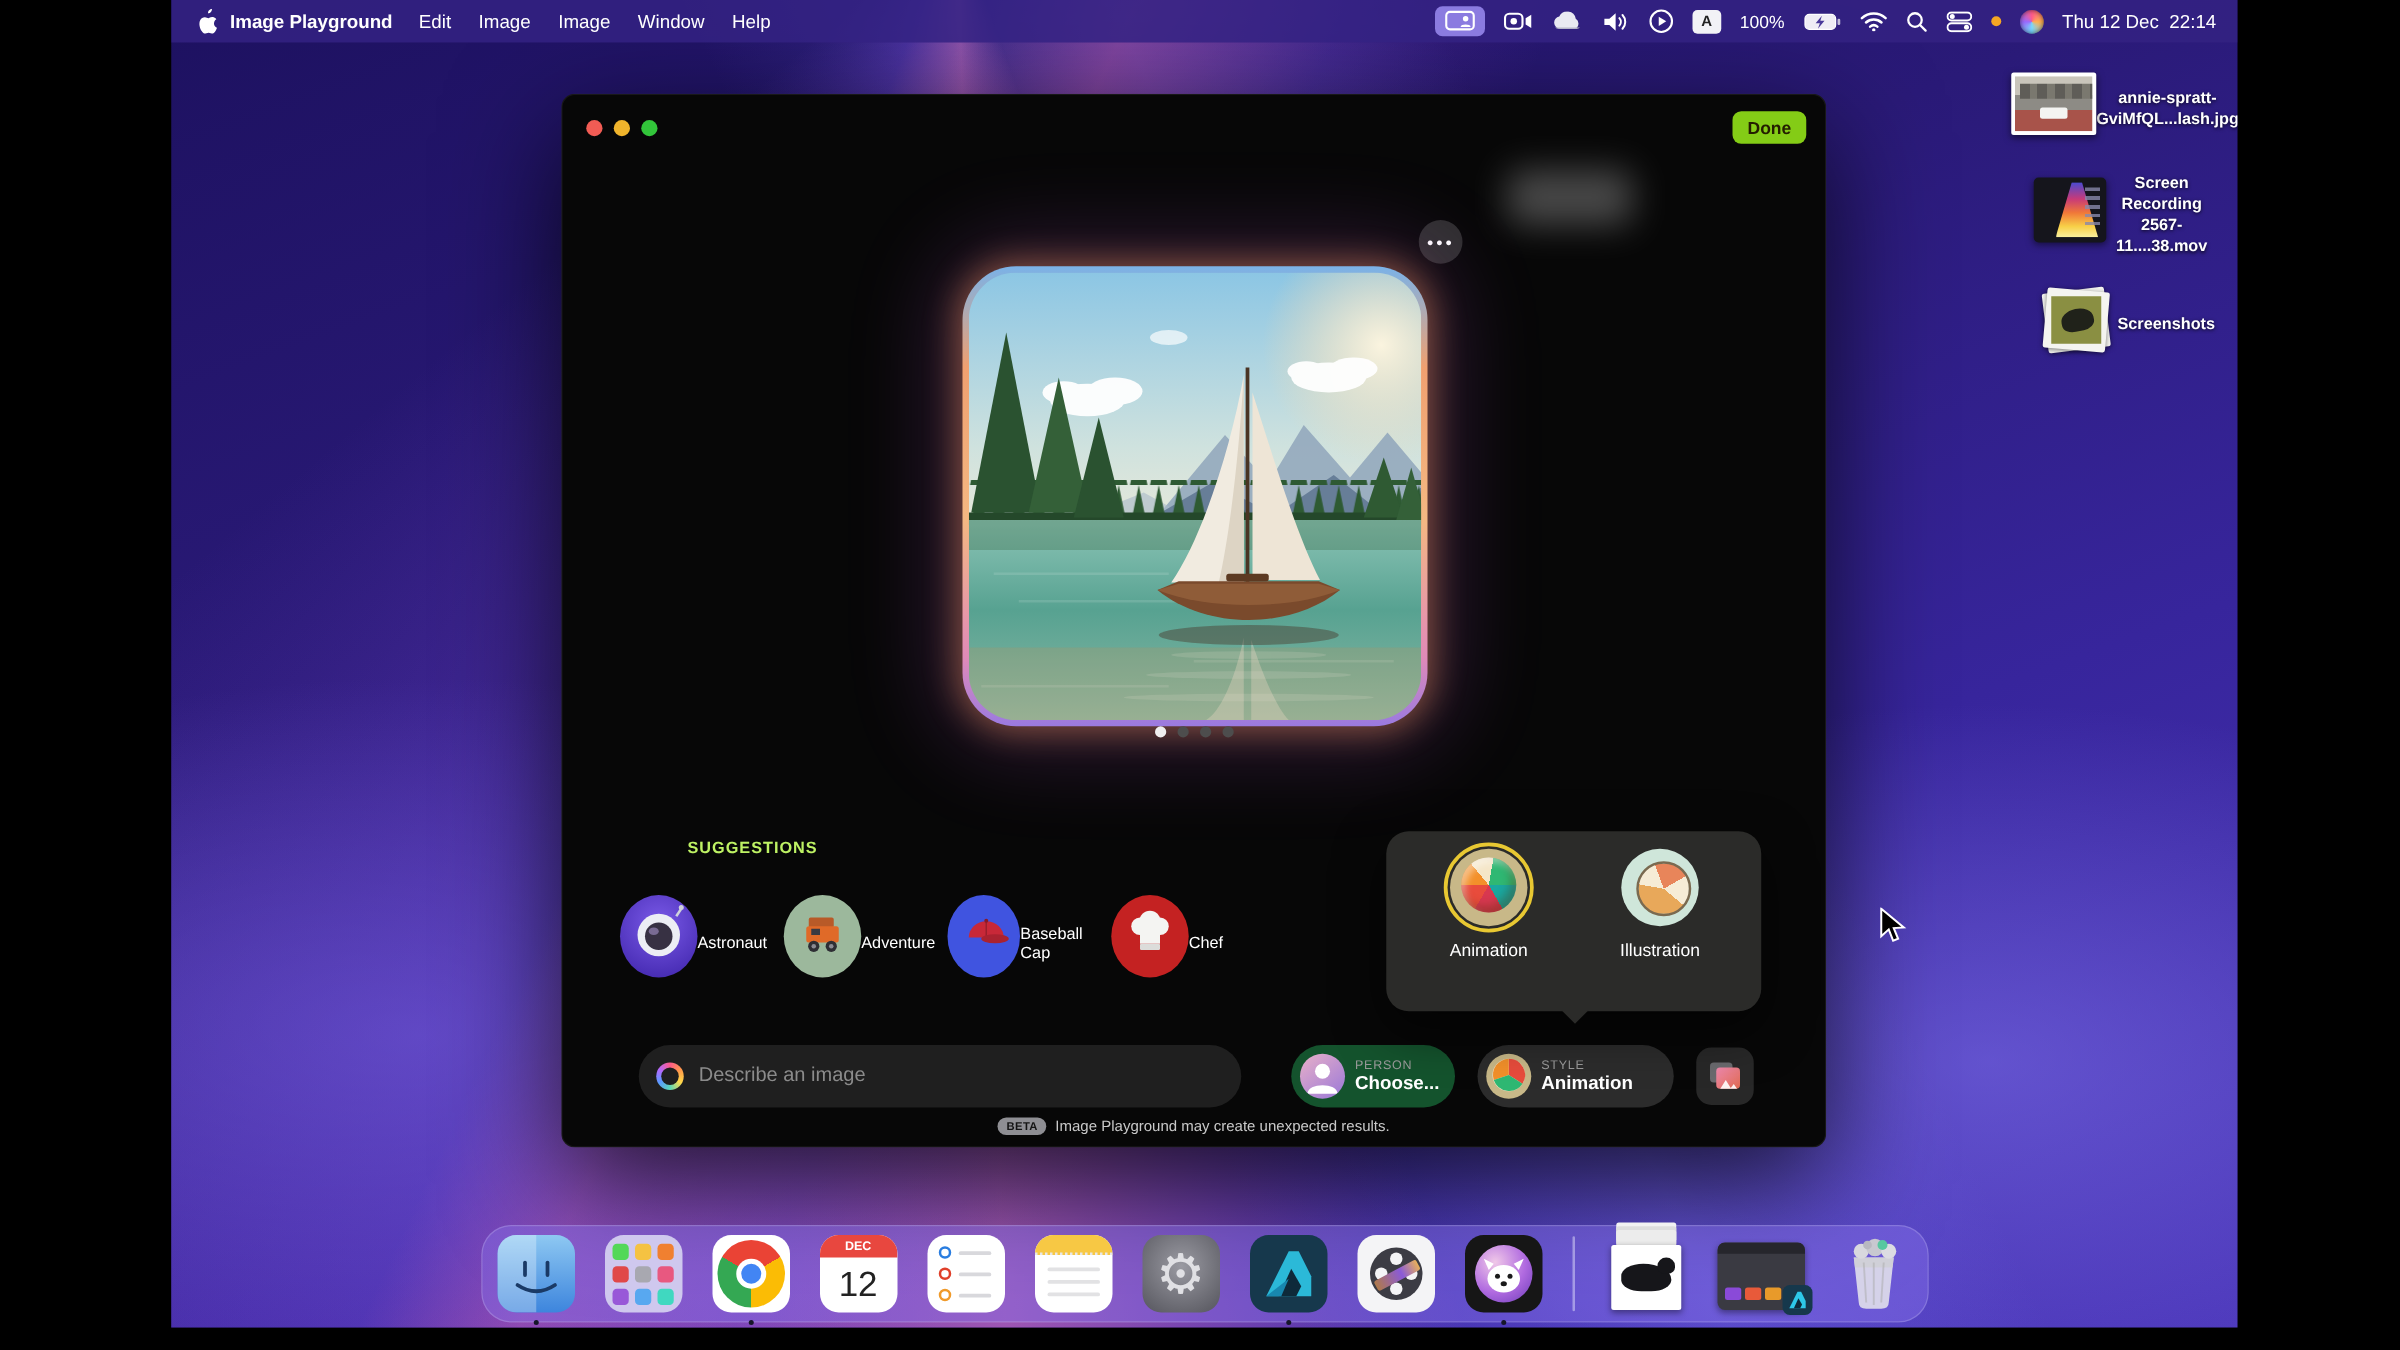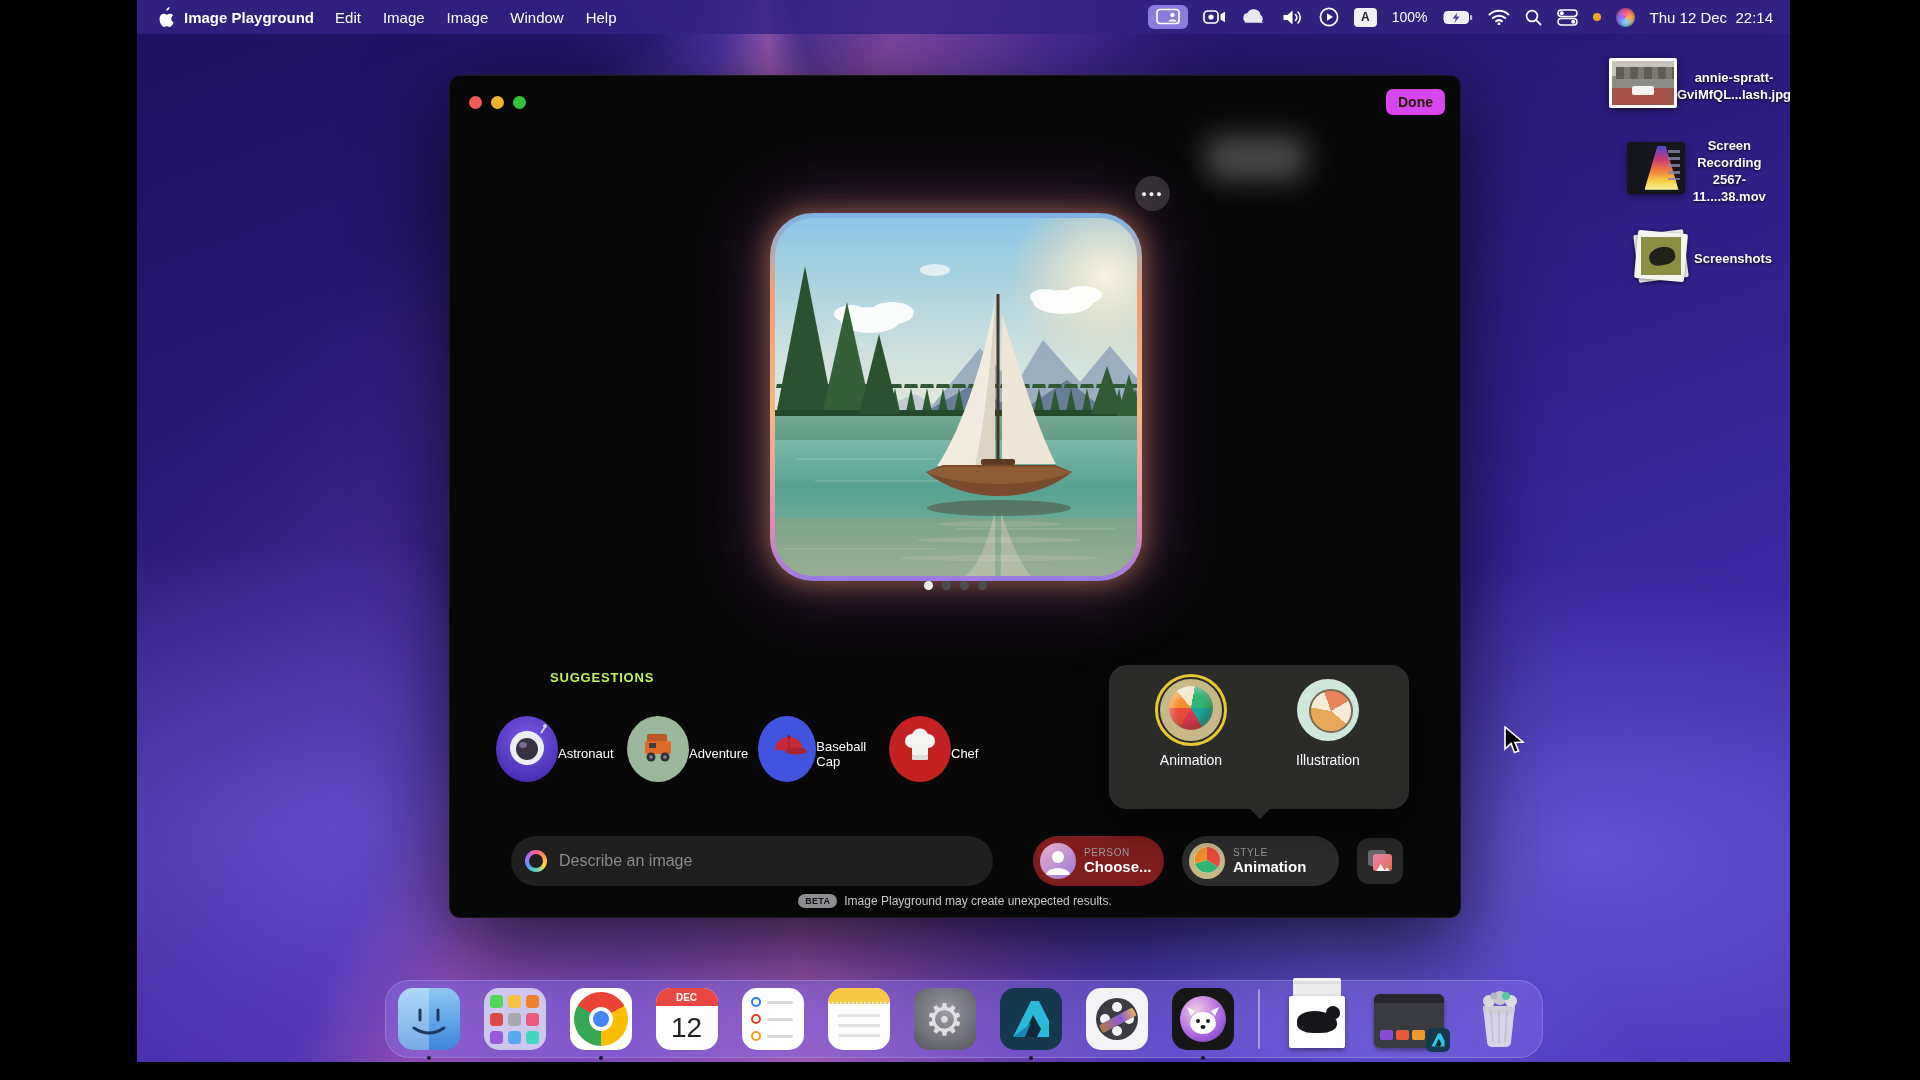--- a/index.html
+++ b/index.html
@@ -66,21 +66,21 @@
   .thumb-stack .frog { position:absolute; left:8px; top:10px; width:26px; height:18px; background:#20221a;
     border-radius:60% 60% 45% 45%; transform:rotate(-12deg); }
 
   
   .window { position:absolute; left:312px; top:75px; width:1012px; height:843px;
     background:#070707; border-radius:11px; border:1px solid rgba(255,255,255,.07);
     box-shadow:0 30px 90px rgba(0,0,0,.75); z-index:10; }
   .traffic { position:absolute; left:19px; top:20px; display:flex; gap:9px; }
   .tl { width:13px; height:13px; border-radius:50%; }
   .tl.red{ background:#f15c54; } .tl.yellow{ background:#f0b42c; } .tl.green{ background:#32c53a; }
-  .done-btn { position:absolute; right:15px; top:13px; background:#d946ef; color:#241d00;
+  .done-btn { position:absolute; right:15px; top:13px; background:#84cc16; color:#241d00;
     font-size:14px; font-weight:700; padding:5px 12px; border-radius:7px; border:none; }
   .blur-blob { position:absolute; left:756px; top:60px; width:100px; height:44px;
     background:#9a9a9a; opacity:.45; border-radius:10px; filter:blur(14px); }
   .more-btn { position:absolute; left:685px; top:100px; width:35px; height:35px; border-radius:50%;
     background:#2e2e2e; color:#fff; display:flex; align-items:center; justify-content:center;
     font-size:12px; letter-spacing:1px; }
 
   
   .img-card { position:absolute; left:323px; top:140px; width:366px; height:362px; border-radius:40px;
     box-shadow:0 0 26px 7px rgba(250,150,95,.45), 0 0 70px 26px rgba(190,95,220,.20); }
@@ -106,21 +106,21 @@
   .av-chef { background:#c42222; }
 
   
   .prompt-input { position:absolute; left:61px; top:760px; width:482px; height:50px; border-radius:25px;
     background:#1f1f1f; border:none; outline:none; color:#e8e8e8; font-size:16px; padding:0 16px 0 48px;
     font-family:"Liberation Sans", sans-serif; }
   .prompt-input::placeholder { color:#8b8b8b; }
   .ai-ring { position:absolute; left:75px; top:774px; width:22px; height:22px; border-radius:50%;
     background:conic-gradient(#ff5a8a,#ff9a4a,#ffd84a,#5ad8b8,#5a9aff,#b06aff,#ff5a8a); }
   .ai-ring::after { content:""; position:absolute; inset:4px; border-radius:50%; background:#1f1f1f; }
-  .chip { position:absolute; top:760px; height:50px; border-radius:25px; background:#7f1d1d;
+  .chip { position:absolute; top:760px; height:50px; border-radius:25px; background:#14532d;
     display:flex; align-items:center; padding:0 16px 0 7px; }
   .chip-person { left:583px; width:131px; }
   .chip-style { left:732px; width:157px; background:#2c2c2c; }
   .chip-av { width:36px; height:36px; border-radius:50%; flex:0 0 auto; position:relative; overflow:hidden; }
   .person-av { background:linear-gradient(140deg,#e8b0c8,#9a78d8); }
   .chip-texts { margin-left:8px; display:flex; flex-direction:column; line-height:1.15; }
   .chip-kicker { color:#9a9a9a; font-size:10px; letter-spacing:.6px; }
   .chip-value { color:#fff; font-size:15px; font-weight:700; }
   .photo-btn { position:absolute; left:907px; top:762px; width:46px; height:46px; border-radius:12px;
     background:#282828; display:flex; align-items:center; justify-content:center; }

